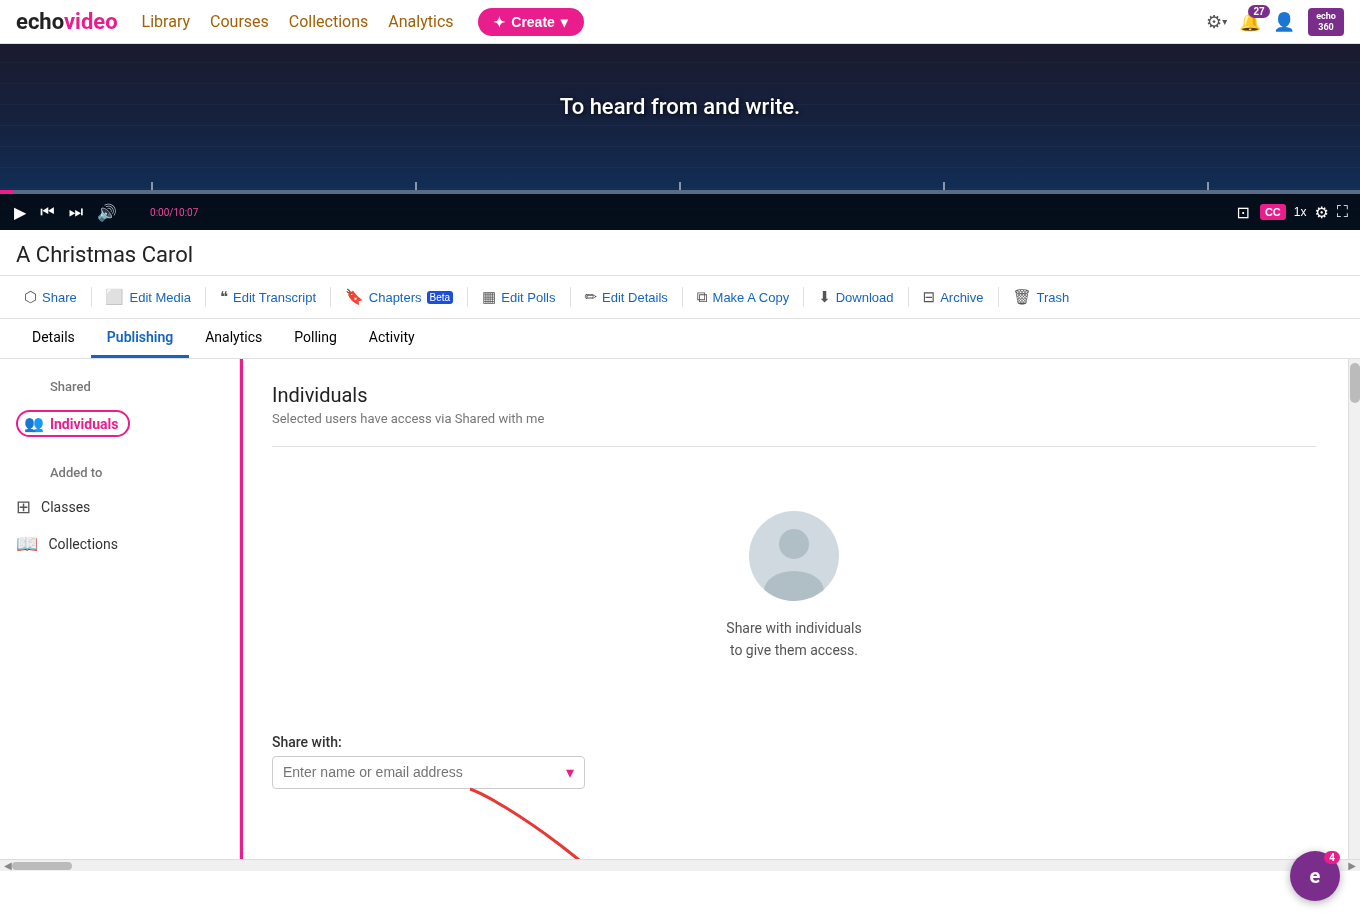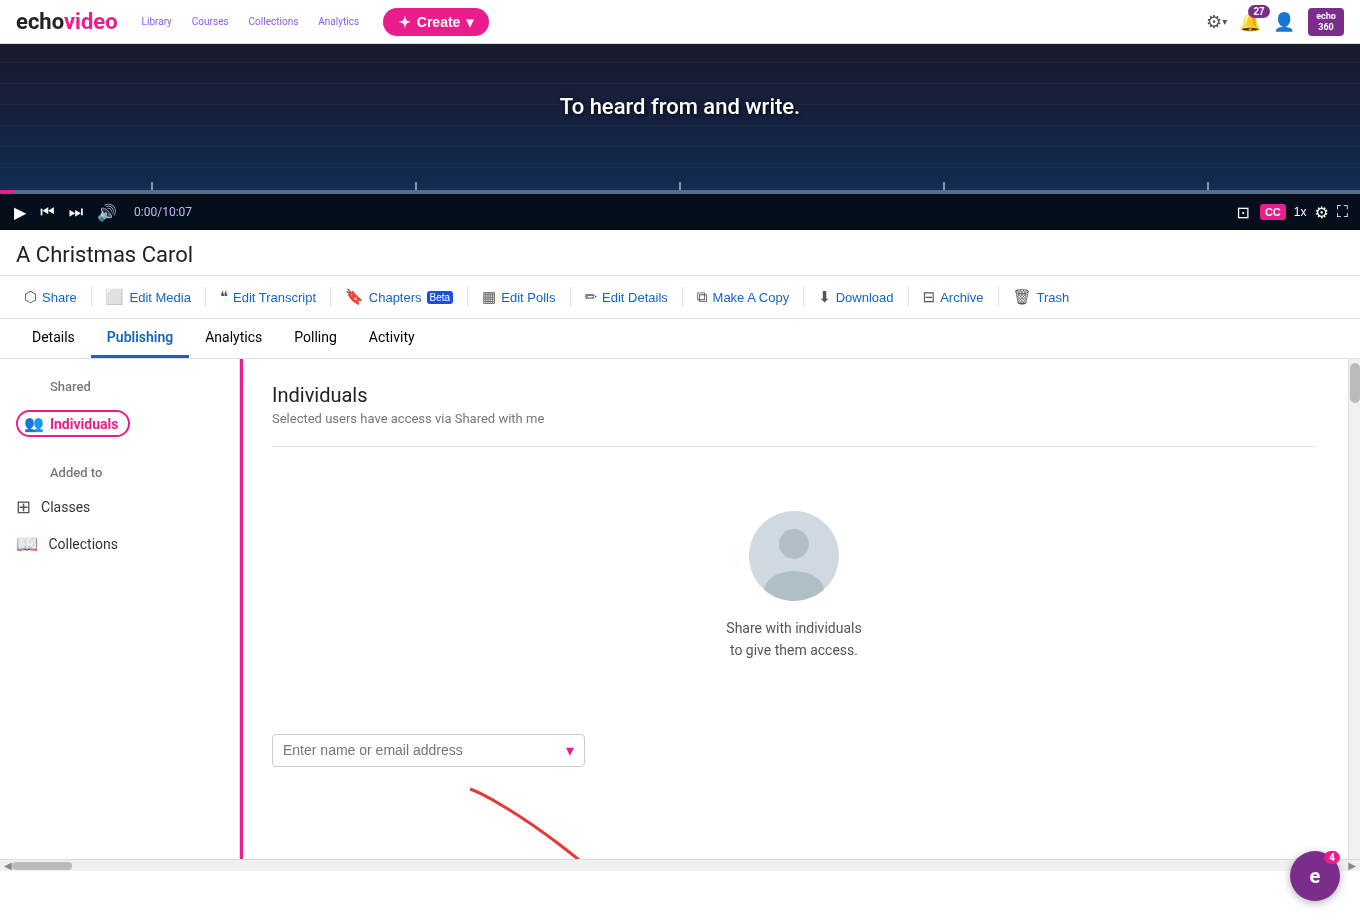--- a/index.html
+++ b/index.html
@@ -9,21 +9,21 @@
     .top-nav {
       display: flex; align-items: center; height: 44px;
       background: #fff; border-bottom: 1px solid #e0e0e0;
       padding: 0 16px; gap: 24px; position: relative; z-index: 10;
     }
     .logo { display: flex; align-items: center; }
     .logo-text { font-size: 22px; font-weight: 700; }
     .logo-echo { color: #222; }
     .logo-video { color: #e91e8c; }
     .nav-links { display: flex; gap: 20px; align-items: center; }
-    .nav-link { font-size: 10px; color: #8b5cf6; text-decoration: none; cursor: pointer; }
+    .nav-link { font-size: 16px; color: #a16207; text-decoration: none; cursor: pointer; }
     .create-btn {
       background: #e91e8c; color: #fff; border: none; border-radius: 20px;
       padding: 6px 16px; font-size: 14px; font-weight: 600; cursor: pointer;
       display: flex; align-items: center; gap: 6px;
     }
     .create-btn .star-icon { font-size: 14px; }
     .nav-right { margin-left: auto; display: flex; align-items: center; gap: 12px; }
     .nav-icon-btn {
       background: none; border: none; cursor: pointer; color: #555;
       font-size: 18px; position: relative; display: flex; align-items: center;
@@ -75,21 +75,21 @@
     }
     .progress-marker {
       width: 2px; height: 8px; background: rgba(255,255,255,0.5);
     }
     .video-controls {
       position: absolute; bottom: 0; left: 0; right: 0; height: 36px;
       background: rgba(0,0,0,0.7); display: flex; align-items: center;
       padding: 0 12px; gap: 10px;
     }
     .ctrl-btn { background: none; border: none; color: #fff; cursor: pointer; font-size: 16px; padding: 2px; }
-    .time-display { color: #c4b5fd; font-size: 12px; margin-left: 5px; }
+    .time-display { color: #ec4899; font-size: 10px; margin-left: 21px; }
     .ctrl-right { margin-left: auto; display: flex; align-items: center; gap: 8px; }
     .cc-btn {
       background: #e91e8c; color: #fff; border: none; border-radius: 3px;
       font-size: 11px; font-weight: 700; padding: 2px 5px; cursor: pointer;
     }
     .speed-btn { background: none; border: none; color: #fff; font-size: 12px; cursor: pointer; }
     .settings-ctrl { background: none; border: none; color: #fff; font-size: 16px; cursor: pointer; }
     .fullscreen-btn { background: none; border: none; color: #fff; font-size: 16px; cursor: pointer; }
 
     
@@ -393,20 +393,21 @@
         <div class="avatar-head"></div>
         <div class="avatar-body"></div>
       </div>
       <div class="empty-state-text">
         <span>Share with individuals</span><br>
         <span>to give them access.</span>
       </div>
     </div>
 
     <div class="share-with-section">
+      <div class="share-with-label">Share with:</div>
       <div class="share-with-input-wrap" style="position:relative;">
         <input class="share-with-input" type="text" placeholder="Enter name or email address" style="">
         <span class="dropdown-arrow">▾</span>
       </div>
     </div>
 
     <svg class="arrow-svg" style="position:absolute; top:420px; left:200px; width:240px; height:180px; overflow:visible;" viewBox="0 0 240 180">
       <defs>
         <marker id="arrowhead" markerWidth="10" markerHeight="7" refX="10" refY="3.5" orient="auto">
           <polygon points="0 0, 10 3.5, 0 7" fill="#e53935"></polygon>

